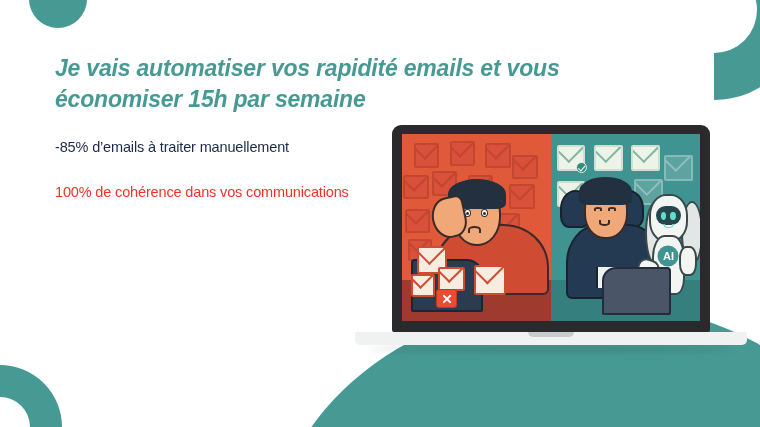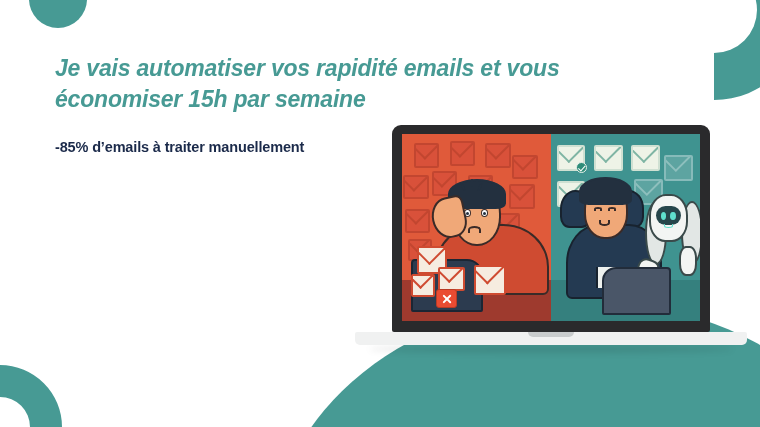--- a/index.html
+++ b/index.html
@@ -56,21 +56,21 @@
   #bullet-list {
     position: absolute;
     left: 55px; top: 138px;
     width: 320px;
     margin: 0; padding: 0;
     list-style: none;
   }
   #bullet-list li {
     color: #1b2a4a;
     font-size: 14.5px;
-    font-weight: bold;
+    font-weight: normal;
     line-height: 1.25;
     margin-bottom: 27px;
     letter-spacing: -0.15px;
   }
   #bullet-list li:last-child { margin-bottom: 0; }
   #bullet-list li.highlight {
     color: #f9302a;
     margin-top: 6px;
     line-height: 1.35;
   }
@@ -426,20 +426,21 @@
     <path d="M124,62 A62,62 0 0 0 62,0 L62,32 A30,30 0 0 1 92,62 Z" fill="#479a94"></path>
     <path d="M62,0 A62,62 0 0 0 0,62 L32,62 A30,30 0 0 1 62,32 Z" fill="#479a94"></path>
   </svg>
 
   <div class="deco" id="deco-bottom-mound"></div>
 
   <h1 id="headline">Je vais automatiser vos rapidité emails et vous économiser 15h par semaine</h1>
 
   <ul id="bullet-list">
     <li>-85% d’emails à traiter manuellement</li>
+    <li class="highlight">100% de cohérence dans vos communications</li>
   </ul>
 
   <div id="laptop">
     <div id="laptop-shadow"></div>
 
     <div id="laptop-lid">
       <div id="laptop-screen">
 
         <div class="screen-half" id="screen-left">
           <div class="desk" id="desk-left"></div>
@@ -555,20 +556,23 @@
           <div class="fig" style="left:0; top:0; width:100%; height:100%;">
             <div class="robot-ear" style="left:63%;"></div>
             <div class="robot-ear" style="left:87%;"></div>
             <div id="robot-head">
               <div id="robot-visor">
                 <div class="robot-eye" style="left:18%;"></div>
                 <div class="robot-eye" style="left:58%;"></div>
               </div>
               <div id="robot-smile"></div>
             </div>
+            <div id="robot-body">
+              <div id="robot-ai-badge">AI</div>
+            </div>
             <div class="robot-arm" style="left:58%; bottom:22%; width:12%; height:9%; transform:rotate(18deg);"></div>
             <div class="robot-arm" style="left:86%; bottom:24%; width:9%; height:14%;"></div>
           </div>
 
           <div class="mini-laptop-dark" style="left:34%; bottom:3%; width:44%; height:24%; border-radius:14px 4px 2px 2px;"></div>
         </div>
 
       </div>
     </div>
 

